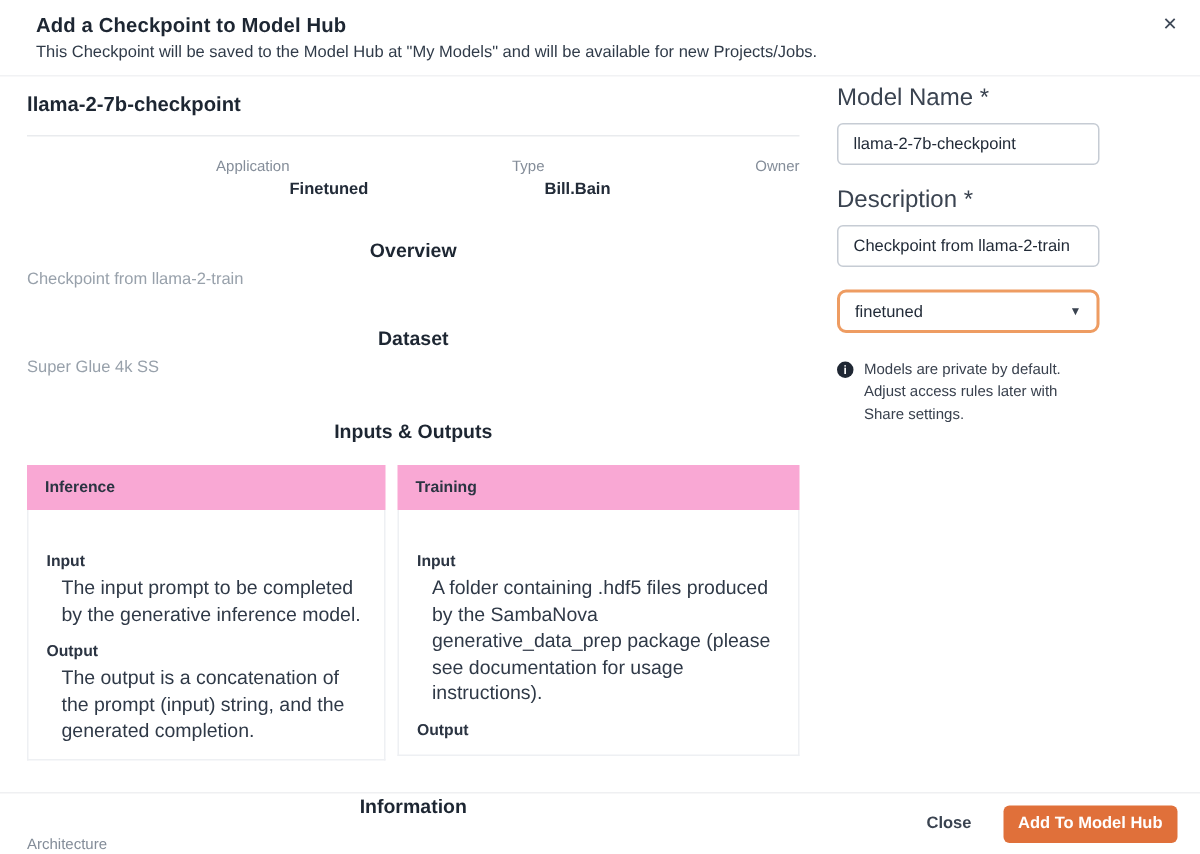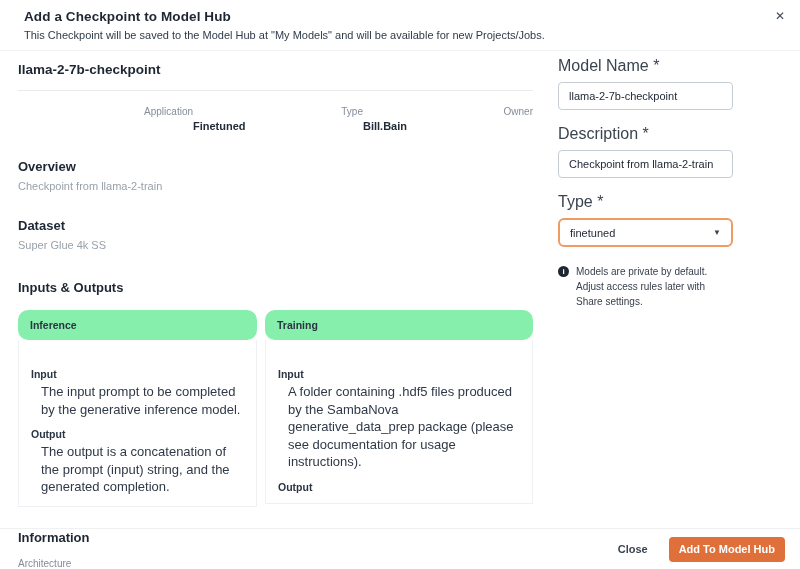--- a/index.html
+++ b/index.html
@@ -15,30 +15,30 @@
     display:flex; align-items:center; justify-content:center; font-size:12px; color:#3f4958; cursor:pointer; }
   .header-divider { position:absolute; top:50px; left:0; right:0; height:1px; background:#f1f2f4; }
 
   
   .left-col { position:absolute; left:18px; top:62px; width:515px; }
   .model-title { font-size:13.5px; font-weight:bold; color:#1d2632; }
   .title-divider { height:1px; background:#e9ebee; margin-top:13px; }
   .meta-row { display:grid; grid-template-columns:175px 170px auto; margin-top:15px; }
   .meta-label { font-size:10px; color:#848d99;text-align:right; }
   .meta-value { font-size:11px; font-weight:bold; color:#222b38; margin-top:3px; min-height:13px; }
-  .section-heading { font-size:13px; font-weight:bold; color:#1d2632; }
+  .section-heading { font-size:13px; font-weight:bold; color:#1d2632;text-align:center; }
   .h-overview { margin-top:26px; }
   .gray-text { font-size:11px; color:#98a1ab; margin-top:6px; }
   .h-dataset { margin-top:26px; }
   .h-io { margin-top:29px; }
 
   .io-cards { display:flex; gap:8px; margin-top:15px; }
   .io-card.inference { width:239px; flex:none; }
   .io-card.training { flex:1; }
-  .io-card-header { background:#86efac; border-radius:10px; padding:0 12px; height:30px;
+  .io-card-header { background:#f9a8d4; border-radius:0; padding:0 12px; height:30px;
     display:flex; align-items:center; font-size:10.5px; font-weight:bold; color:#2b3442; }
   .io-card-body { border:1px solid #eef0f3; border-top:none; min-height:121px; padding:28px 12px 10px; }
   .io-label { font-size:10.5px; font-weight:bold; color:#2b3442; }
   .io-label + .io-label, .io-text + .io-label { margin-top:10px; }
   .io-text { font-size:13px; color:#2f3947; line-height:1.35; margin:3px 0 0 10px; }
   .io-text:empty { display:none; }
 
   .h-info { margin-top:23px; }
   .info-label { font-size:10px; color:#848d99; margin-top:13px; }
   .info-value { font-size:11px; font-weight:bold; color:#1d2632; margin-top:3px; }
@@ -138,21 +138,20 @@
   <div class="form-panel">
     <div class="field">
       <label class="field-label">Model Name *</label>
       <input class="text-input" type="text" value="llama-2-7b-checkpoint" style="">
     </div>
     <div class="field">
       <label class="field-label">Description *</label>
       <input class="text-input" type="text" value="Checkpoint from llama-2-train" style="">
     </div>
     <div class="field">
-      <label class="field-label">Type *</label>
       <div class="select-box">
         <span>finetuned</span>
         <span class="caret">▼</span>
       </div>
     </div>
     <div class="info-note">
       <span class="info-icon">i</span>
       <span class="info-note-text">Models are private by default. Adjust access rules later with Share settings.</span>
     </div>
   </div>

